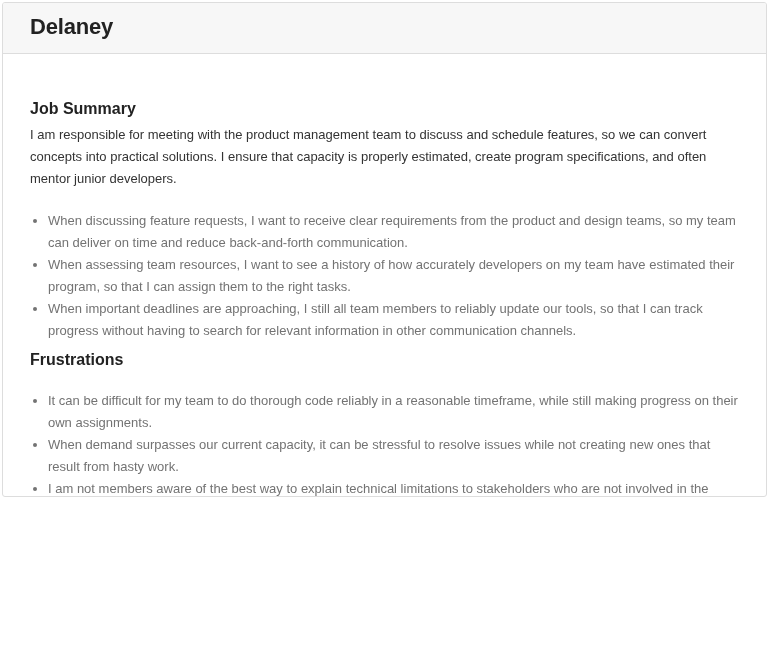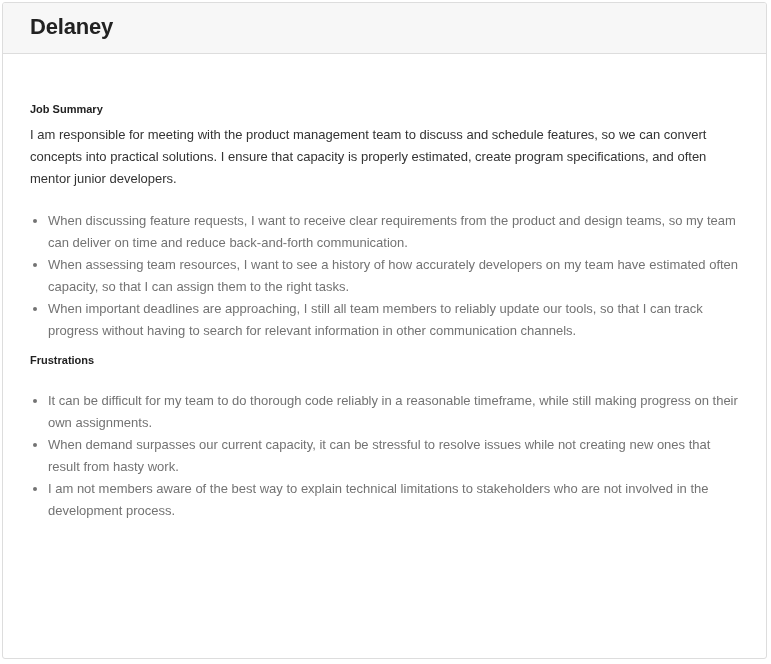--- a/index.html
+++ b/index.html
@@ -12,21 +12,21 @@
     }
     body {
       font-family: "Liberation Sans", "DejaVu Sans", sans-serif;
       color: #333333;
     }
     .card {
       position: absolute;
       left: 2px;
       top: 2px;
       width: 765px;
-      height: 657px;
+      height: 495px;
       border: 1px solid #dddddd;
       border-radius: 3px;
       background: #ffffff;
       box-sizing: border-box;
       overflow: hidden;
     }
     .card-header {
       height: 51px;
       background: #f7f7f7;
       border-bottom: 1px solid #dddddd;
@@ -63,21 +63,21 @@
       font-weight: bold;
       color: #333;
       padding: 6px 0 6px 7px;
     }
     table.info td.value {
       padding: 6px 10px 6px 6px;
       color: #333;
     }
     table.info tr.row1 td { height: 22px; }
     .section-title {
-      font-size: 11px;
+      font-size: 16px;
       font-weight: bold;
       color: #222;
       margin: 0;
       line-height: 20px;
     }
     .summary-title { margin-top: 18px; }
     .para {
       font-size: 13px;
       line-height: 22px;
       margin: 5px 0 12px 0;
@@ -109,21 +109,21 @@
     <table class="info">
       <tbody>
     </tbody>
       </table>
 
     <h2 class="section-title summary-title">Job Summary</h2>
     <p class="para">I am responsible for meeting with the product management team to discuss and schedule features, so we can convert concepts into practical solutions. I ensure that capacity is properly estimated, create program specifications, and often mentor junior developers.</p>
 
     <ul class="bullets">
       <li>When discussing feature requests, I want to receive clear requirements from the product and design teams, so my team can deliver on time and reduce back-and-forth communication.</li>
-      <li>When assessing team resources, I want to see a history of how accurately developers on my team have estimated often capacity, so that I can assign them to the right tasks.</li>
+      <li>When assessing team resources, I want to see a history of how accurately developers on my team have estimated their program, so that I can assign them to the right tasks.</li>
       <li>When important deadlines are approaching, I still all team members to reliably update our tools, so that I can track progress without having to search for relevant information in other communication channels.</li>
     </ul>
 
     <h2 class="section-title frustrations-title">Frustrations</h2>
     <ul class="bullets">
       <li>It can be difficult for my team to do thorough code reliably in a reasonable timeframe, while still making progress on their own assignments.</li>
       <li>When demand surpasses our current capacity, it can be stressful to resolve issues while not creating new ones that result from hasty work.</li>
       <li>I am not members aware of the best way to explain technical limitations to stakeholders who are not involved in the development process.</li>
     </ul>
   </div>

